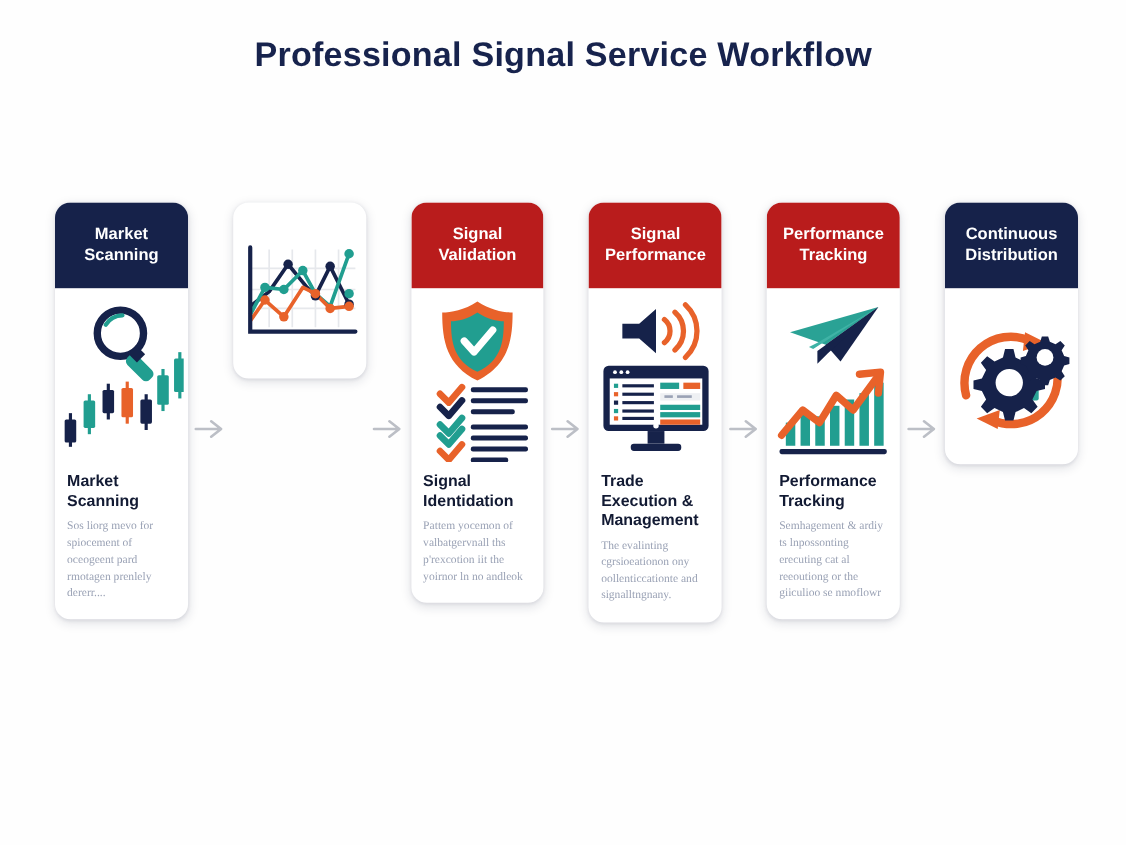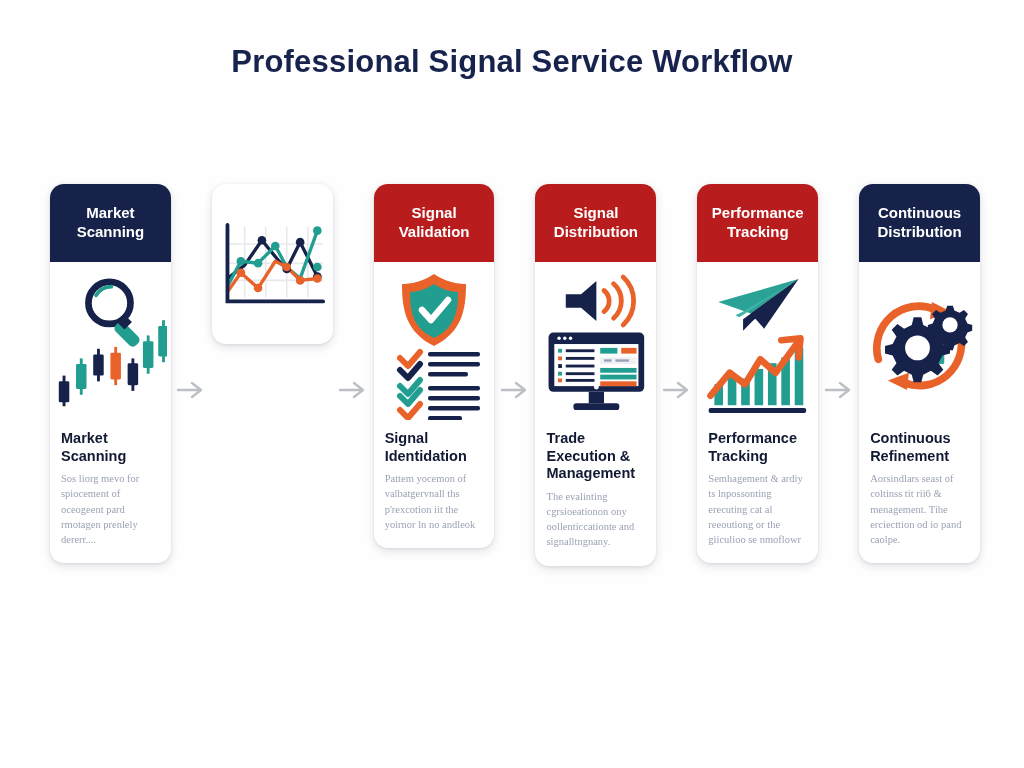--- a/index.html
+++ b/index.html
@@ -9,21 +9,21 @@
     font-family: "Liberation Sans", sans-serif;
     overflow: hidden;
   }
   #page {
     position: relative;
     width: 1024px; height: 768px;
     background: #fefefe;
   }
   #title {
     position: absolute;
-    top: 44px; left: 0; width: 1024px;
+    top: 32px; left: 0; width: 1024px;
     text-align: center;
     font-size: 31px;
     font-weight: bold;
     color: #17234d;
     letter-spacing: 0.2px;
   }
   #flow {
     position: absolute;
     top: 184px; left: 50px;
     width: 930px; height: 412px;
@@ -212,21 +212,21 @@
       </div>
     </div>
 
     <div class="arrow">
       <svg width="30" height="20" viewBox="0 0 30 20">
           <path d="M2 10 H24 M16 3 L25 10 L16 17" stroke="#bcbfc6" stroke-width="2.4" fill="none" stroke-linecap="round" stroke-linejoin="round"></path>
         </svg>
     </div>
 
     <div class="card">
-      <div class="card-head teal">Signal Distribution</div>
+      <div class="card-head teal">Signal Performance</div>
       <div class="card-icon">
         <svg width="118" height="150" viewBox="0 0 118 150">
           <path d="M28 22 L44 22 L60 8 L60 50 L44 36 L28 36 Z" fill="#16224a"></path>
           <g stroke="#e8622a" fill="none" stroke-width="5" stroke-linecap="round">
             <path d="M68 18 A14 14 0 0 1 68 40"></path>
             <path d="M78 11 A24 24 0 0 1 78 47"></path>
             <path d="M88 4 A34 34 0 0 1 88 54"></path>
           </g>
           <rect x="10" y="62" width="100" height="62" rx="5" fill="#16224a"></rect>
           <rect x="16" y="74" width="88" height="44" fill="#ffffff"></rect>
@@ -323,20 +323,16 @@
           <g fill="#16224a">
             <path d="M53 30 l8 0 l2 8 l8 4 l7 -5 l6 6 l-5 7 l4 8 l8 2 l0 8 l-8 2 l-4 8 l5 7 l-6 6 l-7 -5 l-8 4 l-2 8 l-8 0 l-2 -8 l-8 -4 l-7 5 l-6 -6 l5 -7 l-4 -8 l-8 -2 l0 -8 l8 -2 l4 -8 l-5 -7 l6 -6 l7 5 l8 -4 Z"></path>
           </g>
           <circle cx="57" cy="62" r="13" fill="#ffffff"></circle>
           <g fill="#16224a">
             <path d="M88 18 l6 0 l1.6 5 l5.4 2.4 l4.6 -3 l4.2 4.2 l-3 4.6 l2.4 5.4 l5 1.6 l0 6 l-5 1.6 l-2.4 5.4 l3 4.6 l-4.2 4.2 l-4.6 -3 l-5.4 2.4 l-1.6 5 l-6 0 l-1.6 -5 l-5.4 -2.4 l-4.6 3 l-4.2 -4.2 l3 -4.6 l-2.4 -5.4 l-5 -1.6 l0 -6 l5 -1.6 l2.4 -5.4 l-3 -4.6 l4.2 -4.2 l4.6 3 l5.4 -2.4 Z"></path>
           </g>
           <circle cx="91" cy="38" r="8" fill="#ffffff"></circle>
         </svg>
       </div>
-      <div class="card-body">
-        <div class="card-subtitle">Continuous Refinement</div>
-        <div class="card-text">Aorsindlars seast of coltinss tit rii6 &amp; menagement. Tihe erciecttion od io pand caolpe.</div>
-      </div>
     </div>
 
   </div>
 </div>
 
 </body></html>

